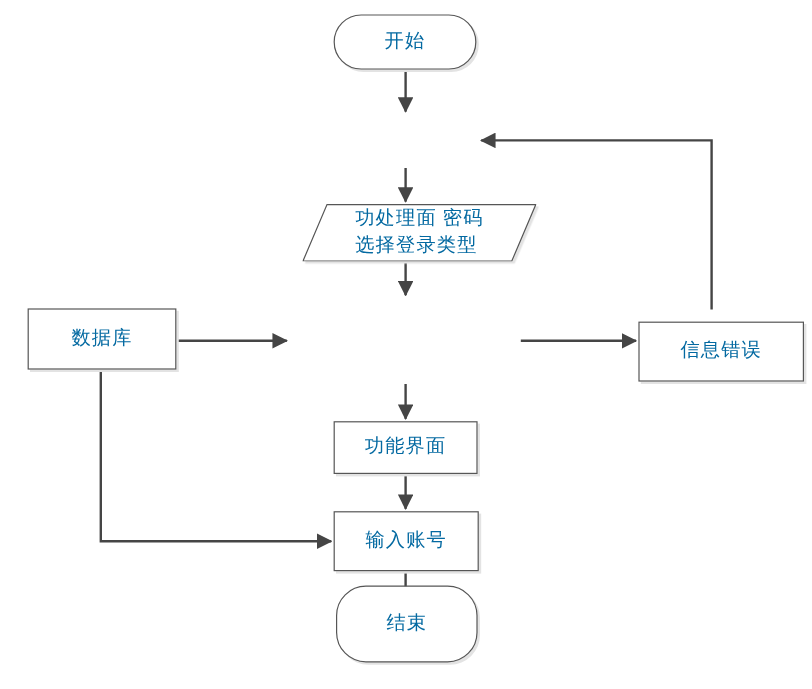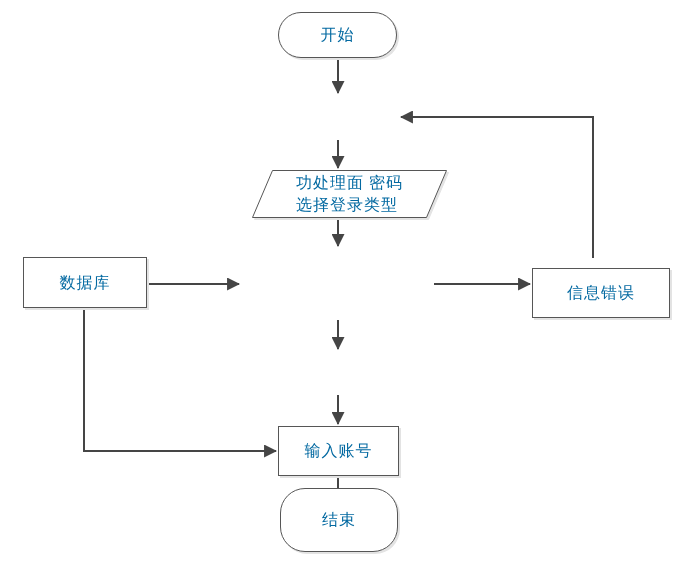--- a/index.html
+++ b/index.html
@@ -104,20 +104,23 @@
 
 
   <div class="node rect" style="left:23px; top:257px; width:124px; height:51px;">
     <span class="shape-label">数据库</span>
   </div>
 
   <div class="node rect" style="left:532px; top:268px; width:138px; height:50px;">
     <span class="shape-label">信息错误</span>
   </div>
 
+  <div class="node rect" style="left:278px; top:351px; width:120px; height:44px;">
+    <span class="shape-label">功能界面</span>
+  </div>
 
   <div class="node rect" style="left:278px; top:426px; width:121px; height:50px;">
     <span class="shape-label">输入账号</span>
   </div>
 
   <div class="node stadium" style="left:280px; top:488px; width:118px; height:64px; border-radius:25px;">
     <span class="shape-label">结束</span>
   </div>
 
 </div>

